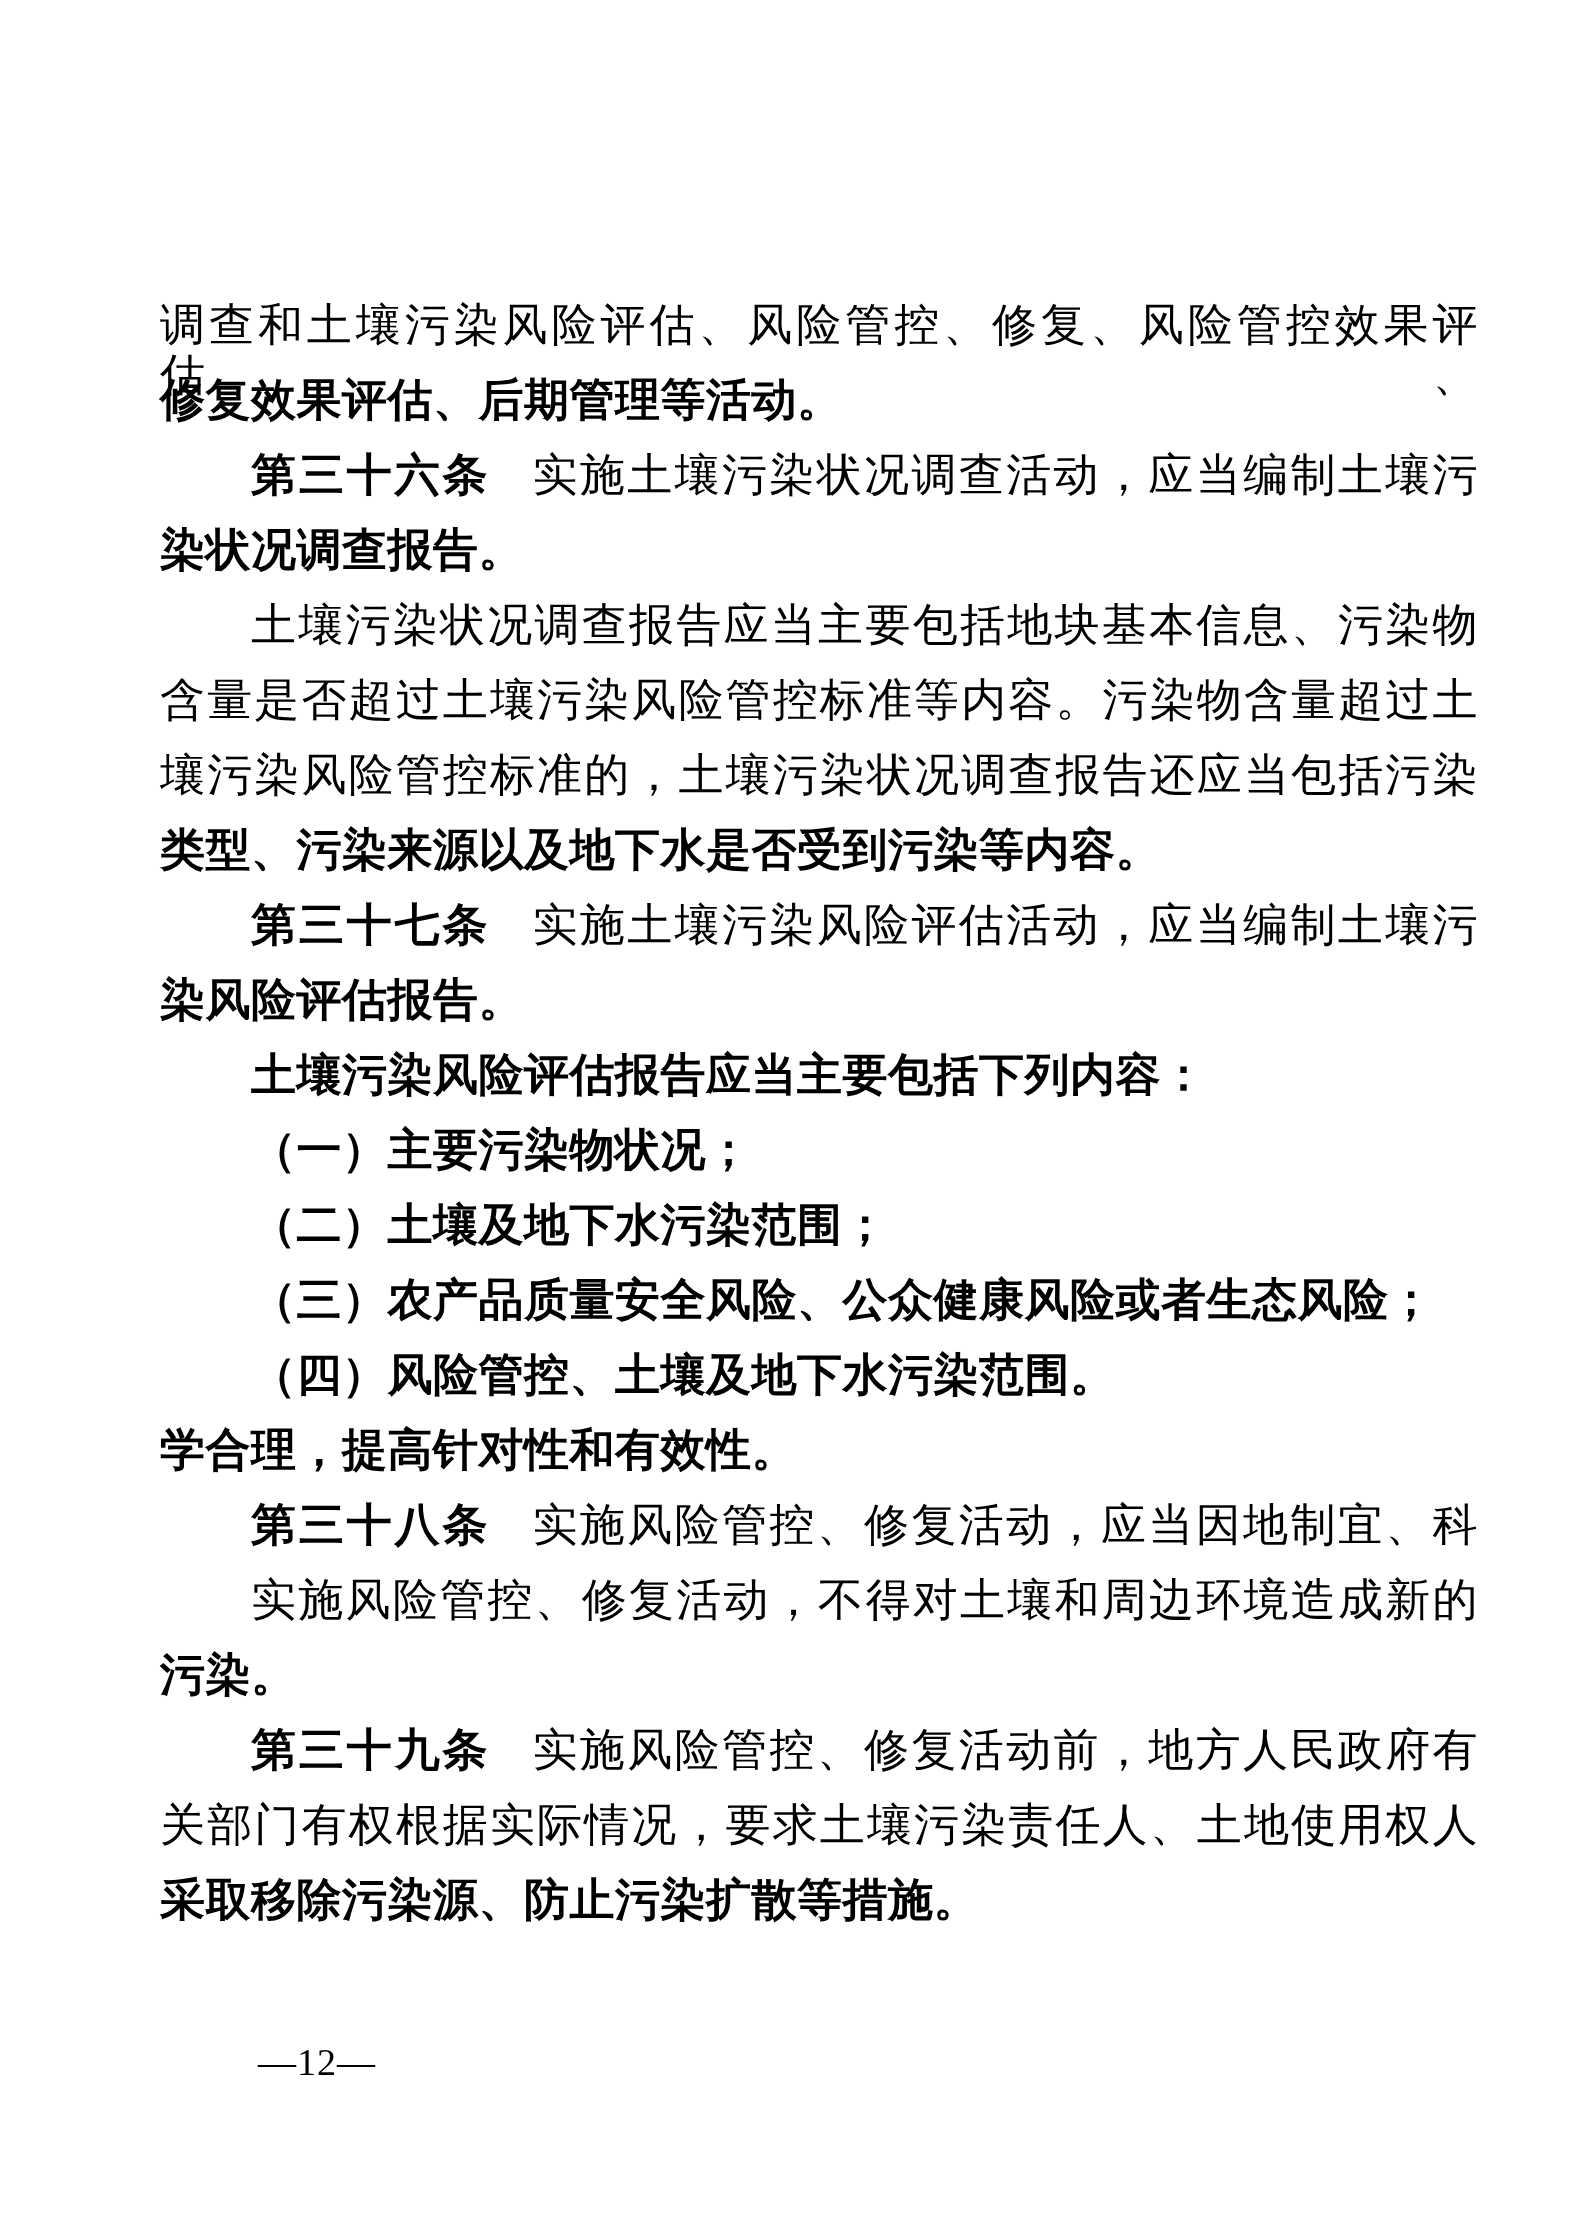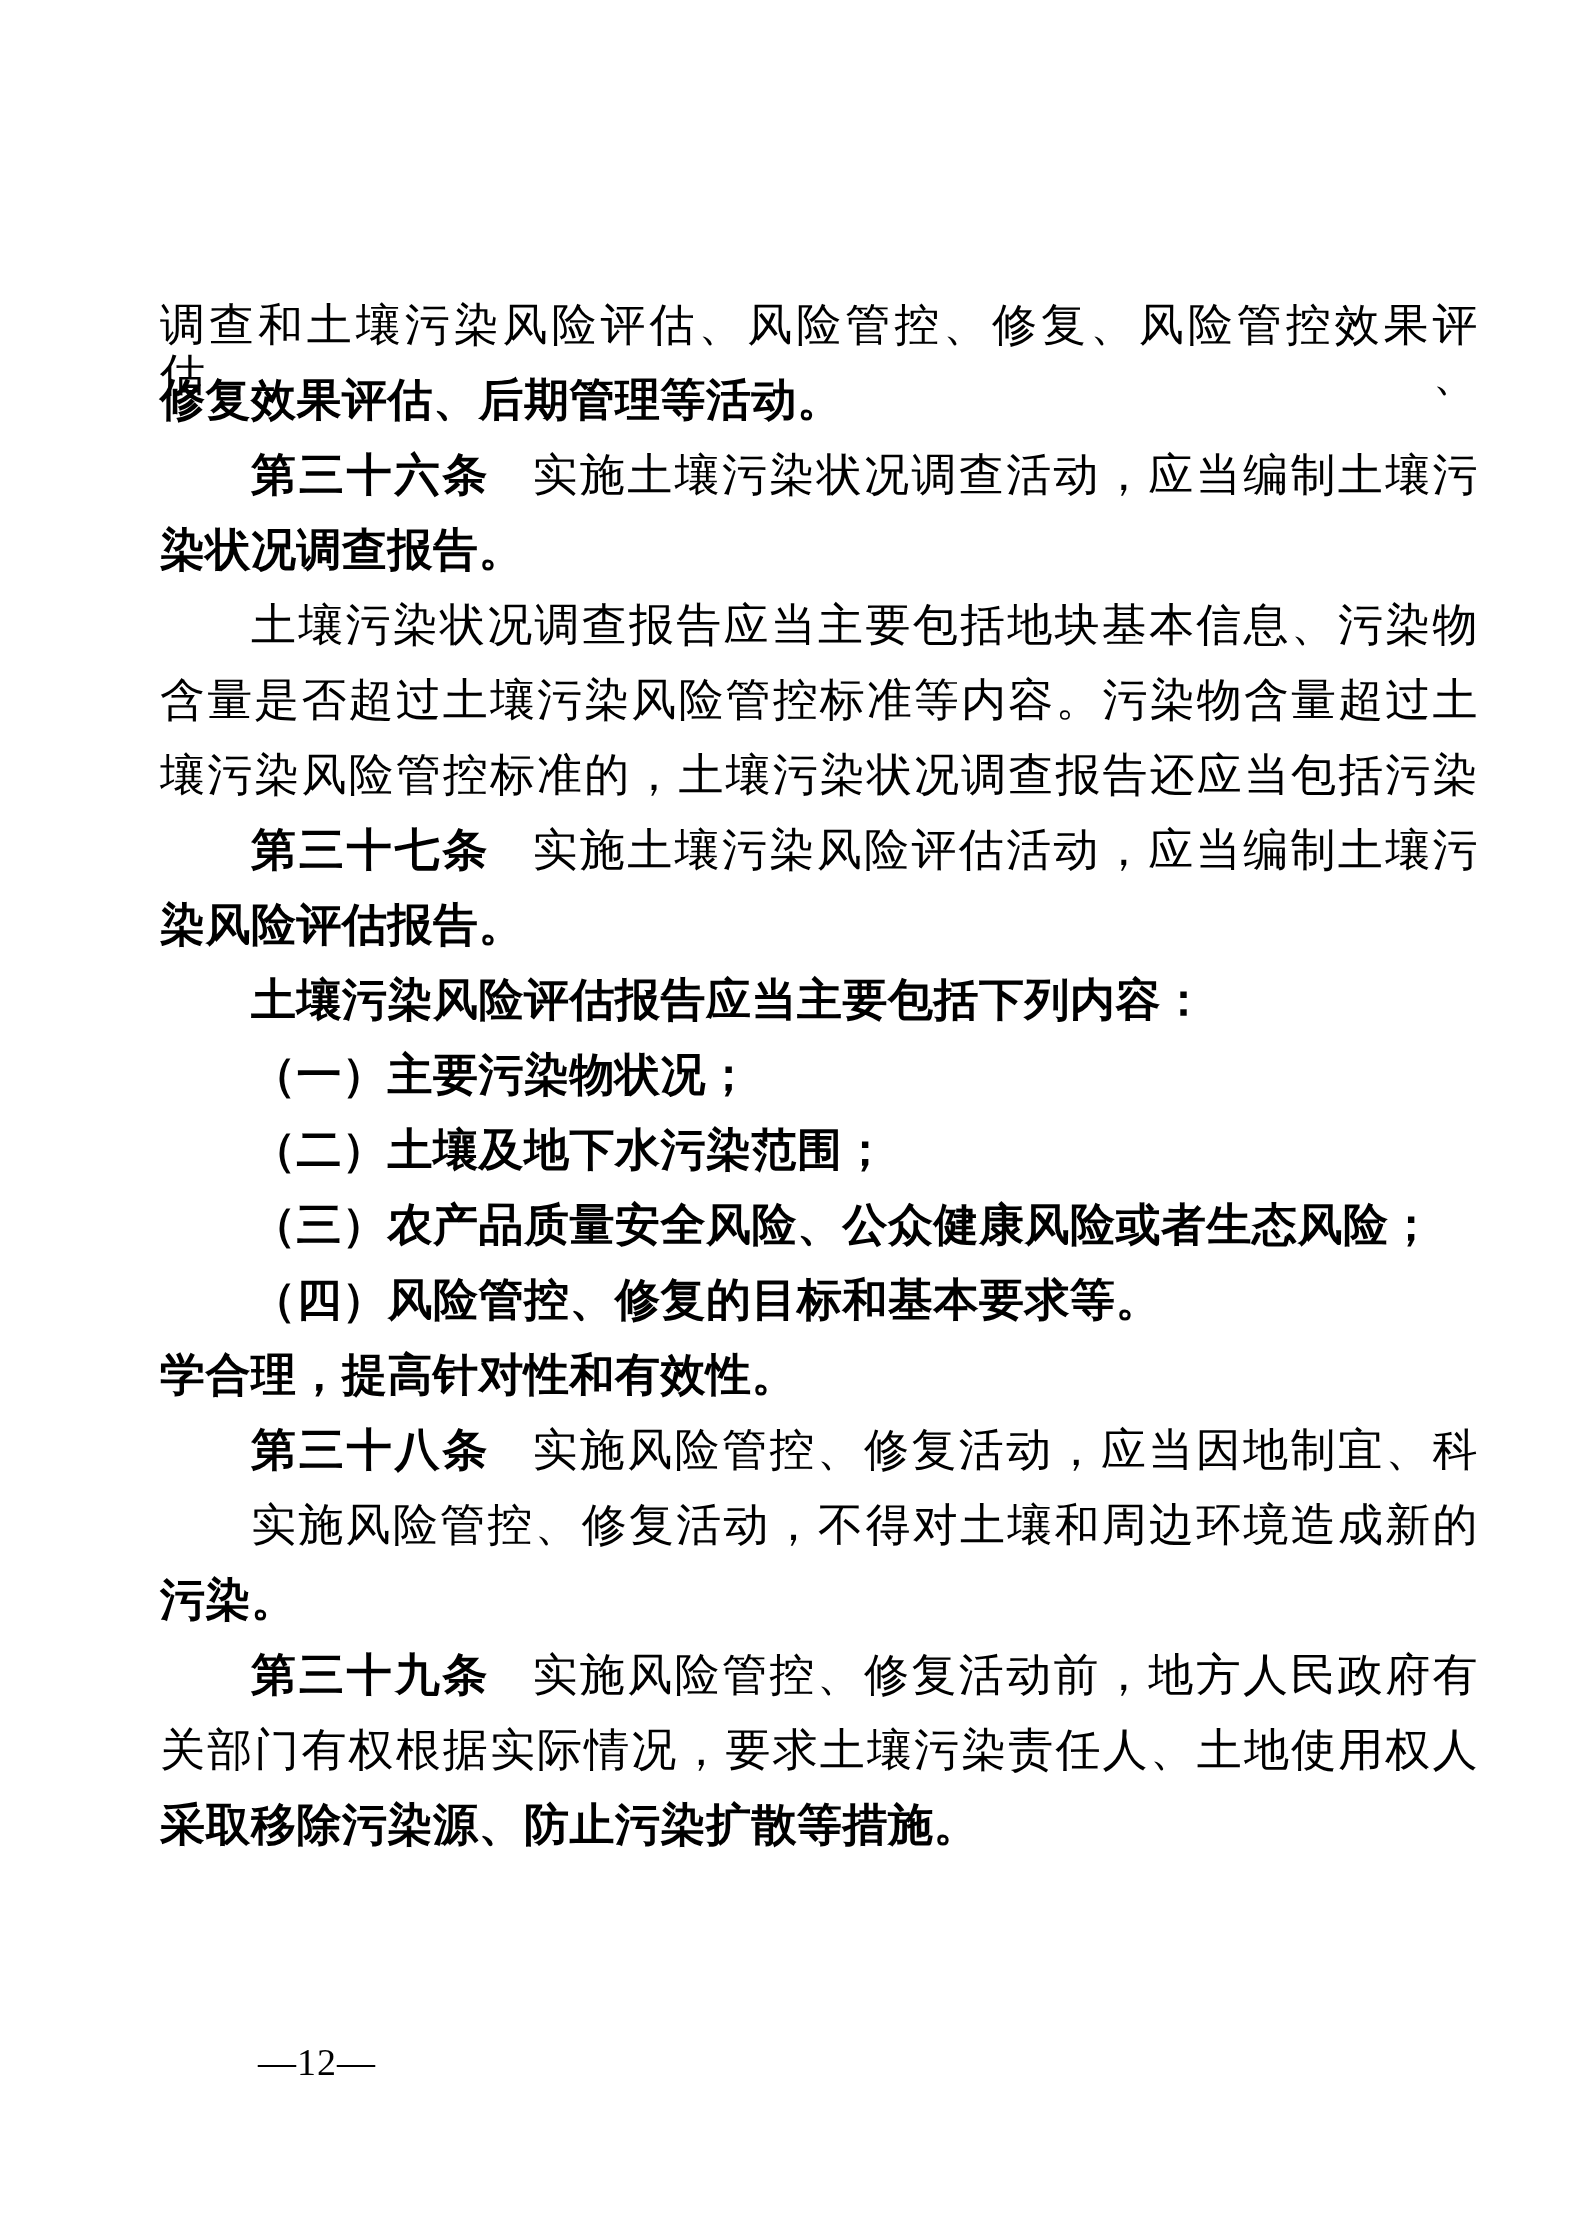--- a/index.html
+++ b/index.html
@@ -66,27 +66,28 @@
 
 <div class="page">
   <div class="text-block" id="text-block">
       <div class="line stretch">调查和土壤污染风险评估、风险管控、修复、风险管控效果评估、</div>
       <div class="line short">修复效果评估、后期管理等活动。</div>
       <div class="line stretch indent"><span class="article-num">第三十六条</span><span>实施土壤污染状况调查活动，应当编制土壤污</span></div>
       <div class="line short">染状况调查报告。</div>
       <div class="line stretch indent">土壤污染状况调查报告应当主要包括地块基本信息、污染物</div>
       <div class="line stretch">含量是否超过土壤污染风险管控标准等内容。污染物含量超过土</div>
       <div class="line stretch">壤污染风险管控标准的，土壤污染状况调查报告还应当包括污染</div>
+      <div class="line short">类型、污染来源以及地下水是否受到污染等内容。</div>
       <div class="line stretch indent"><span class="article-num">第三十七条</span><span>实施土壤污染风险评估活动，应当编制土壤污</span></div>
       <div class="line short">染风险评估报告。</div>
       <div class="line short indent">土壤污染风险评估报告应当主要包括下列内容：</div>
       <div class="line short indent">（一）主要污染物状况；</div>
       <div class="line short indent">（二）土壤及地下水污染范围；</div>
       <div class="line short indent">（三）农产品质量安全风险、公众健康风险或者生态风险；</div>
-      <div class="line short indent">（四）风险管控、修复的目标和基本要求等。</div>
+      <div class="line short indent">（四）风险管控、土壤及地下水污染范围。</div>
       <div class="line short">学合理，提高针对性和有效性。</div>
       <div class="line stretch indent"><span class="article-num">第三十八条</span><span>实施风险管控、修复活动，应当因地制宜、科</span></div>
       <div class="line stretch indent">实施风险管控、修复活动，不得对土壤和周边环境造成新的</div>
       <div class="line short">污染。</div>
       <div class="line stretch indent"><span class="article-num">第三十九条</span><span>实施风险管控、修复活动前，地方人民政府有</span></div>
       <div class="line stretch">关部门有权根据实际情况，要求土壤污染责任人、土地使用权人</div>
       <div class="line short">采取移除污染源、防止污染扩散等措施。</div>
     </div>
   <div class="page-number">—12—</div>
 </div>

